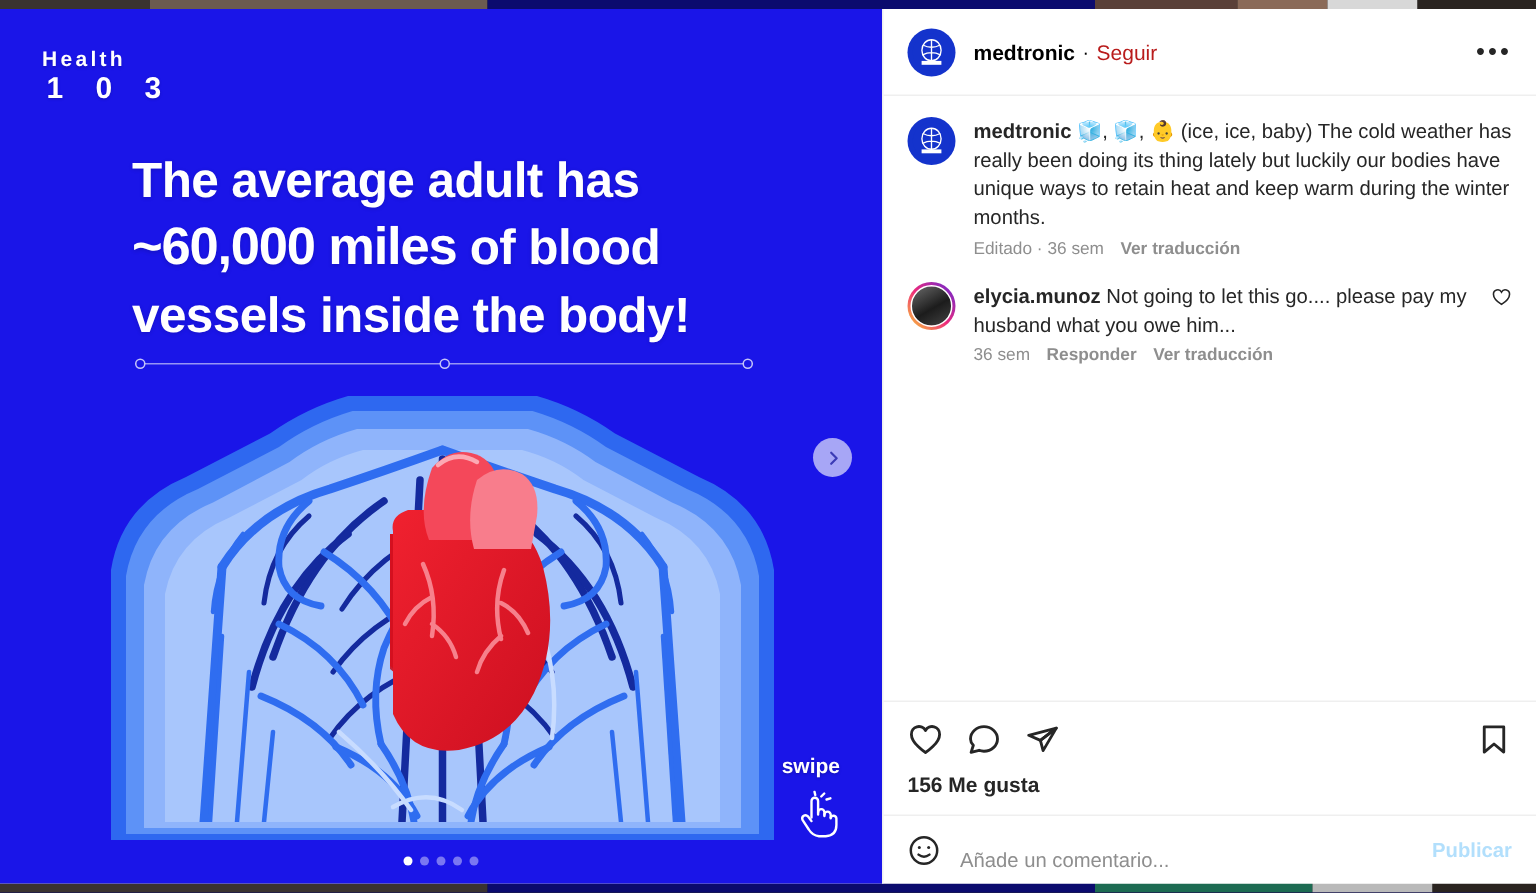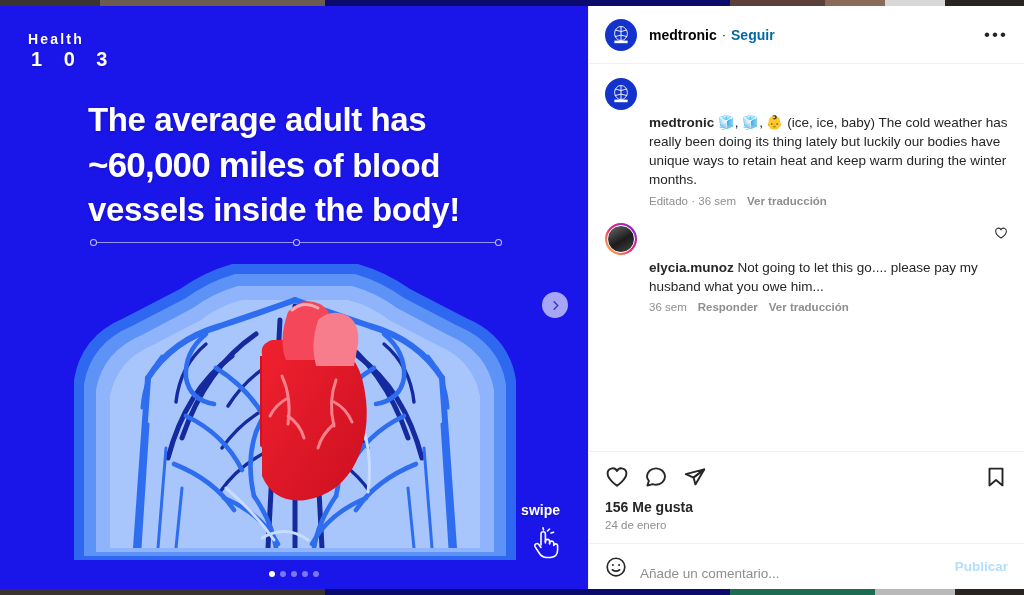--- a/index.html
+++ b/index.html
@@ -102,32 +102,32 @@
     height: 58px; flex: none;
   }
   .avatar { width: 32px; height: 32px; border-radius: 50%; flex: none; }
   .avatar.brand {
     background: #1433cc; display: flex; align-items: center; justify-content: center;
   }
   .avatar.brand svg { width: 26px; height: 26px; }
   .hdr-names { display: flex; align-items: center; gap: 5px; font-size: 14px; flex: 1; }
   .uname { font-weight: bold; color: #000; }
   .sep-dot { color: #000; font-size: 13px; }
-  .follow { color: #0369a1; font-weight: bold; cursor: pointer; }
+  .follow { color: #b91c1c; font-weight: normal; cursor: pointer; }
   .more-btn {
     width: 24px; height: 24px; display: flex; align-items: center;
     justify-content: center; cursor: pointer; letter-spacing: 2px;
     color: #262626; font-size: 17px; line-height: 0;
   }
 
   .comments {
     flex: 1; overflow: hidden; padding: 14px 16px 8px 16px;
   }
   .c-row { display: flex; gap: 12px; margin-bottom: 16px; }
-  .c-body { flex: 1; min-width: 0; margin-top: 35px; }
+  .c-body { flex: 1; min-width: 0; }
   .c-text { font-size: 13.5px; line-height: 1.42; color: #262626; }
   .c-text .who { font-weight: bold; }
   .c-meta {
     margin-top: 5px; display: flex; gap: 11px;
     font-size: 11.5px; color: #8e8e8e;
   }
   .c-meta .act { font-weight: bold; cursor: pointer; }
   .c-meta .time { cursor: default; }
   .c-like { width: 14px; height: 14px; flex: none; margin-top: 3px; cursor: pointer; }
 
@@ -428,21 +428,20 @@
             </svg>
           </span>
           <span class="spacer"></span>
           <span class="icon-btn">
             <svg width="24" height="24" viewBox="0 0 24 24" fill="none" stroke="#262626" stroke-width="1.9" stroke-linecap="round" stroke-linejoin="round">
               <path d="M5.5 3.6 L18.5 3.6 L18.5 20.4 L12 15 L5.5 20.4 Z"></path>
             </svg>
           </span>
         </div>
         <div class="likes">156 Me gusta</div>
-        <div class="date">24 de enero</div>
       </div>
 
       <div class="addbar">
         <span class="emoji-btn">
           <svg viewBox="0 0 24 24" fill="none" stroke="#262626" stroke-width="1.8">
             <circle cx="12" cy="12" r="9.6"></circle>
             <circle cx="8.6" cy="9.8" r="1.1" fill="#262626" stroke="none"></circle>
             <circle cx="15.4" cy="9.8" r="1.1" fill="#262626" stroke="none"></circle>
             <path d="M8 15 Q12 18 16 15" stroke-linecap="round"></path>
           </svg>

